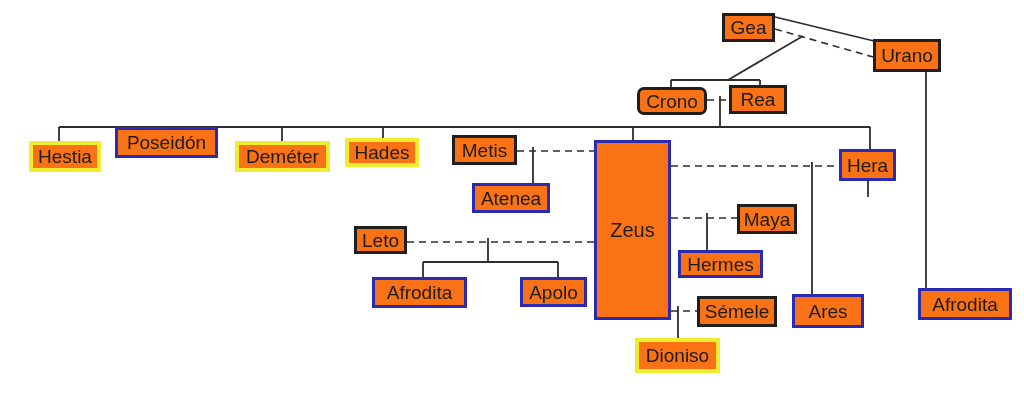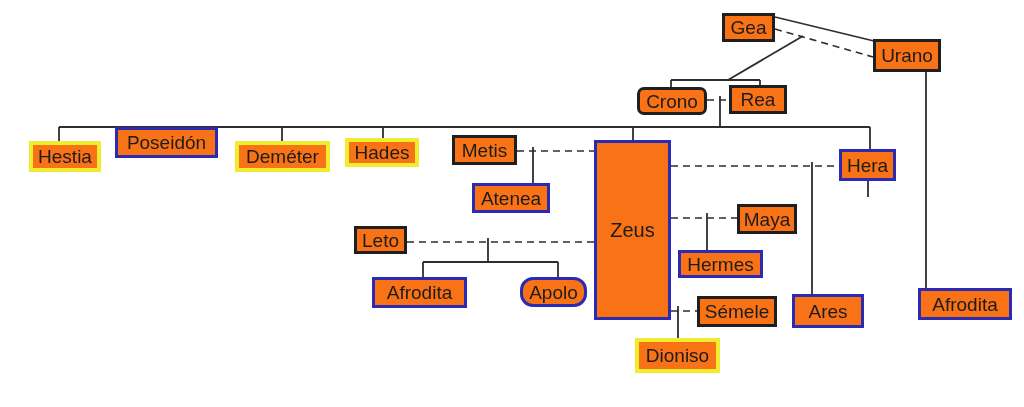--- a/index.html
+++ b/index.html
@@ -115,21 +115,21 @@
     </div>
   <div class="node node-zeus" style="left: 594px; top: 140px; width: 77px; height: 180px; border-color: rgb(42, 42, 178); border-width: 3px;">
       <span>Zeus</span>
     </div>
   <div class="node" style="left: 354px; top: 226px; width: 53px; height: 28px; border-color: rgb(31, 31, 31); border-width: 3px;">
       <span>Leto</span>
     </div>
   <div class="node" style="left: 372px; top: 277px; width: 95px; height: 31px; border-color: rgb(42, 42, 178); border-width: 3px;">
       <span>Afrodita</span>
     </div>
-  <div class="node" style="left: 520px; top: 277px; width: 67px; height: 30px; border-color: rgb(42, 42, 178); border-width: 3px; border-radius: 13px;">
+  <div class="node" style="left: 520px; top: 277px; width: 67px; height: 30px; border-color: rgb(42, 42, 178); border-width: 3px;">
       <span>Apolo</span>
     </div>
   <div class="node" style="left: 737px; top: 204px; width: 60px; height: 30px; border-color: rgb(31, 31, 31); border-width: 3px;">
       <span>Maya</span>
     </div>
   <div class="node" style="left: 839px; top: 149px; width: 57px; height: 32px; border-color: rgb(42, 42, 178); border-width: 3px;">
       <span>Hera</span>
     </div>
   <div class="node" style="left: 678px; top: 250px; width: 85px; height: 28px; border-color: rgb(42, 42, 178); border-width: 3px;">
       <span>Hermes</span>

